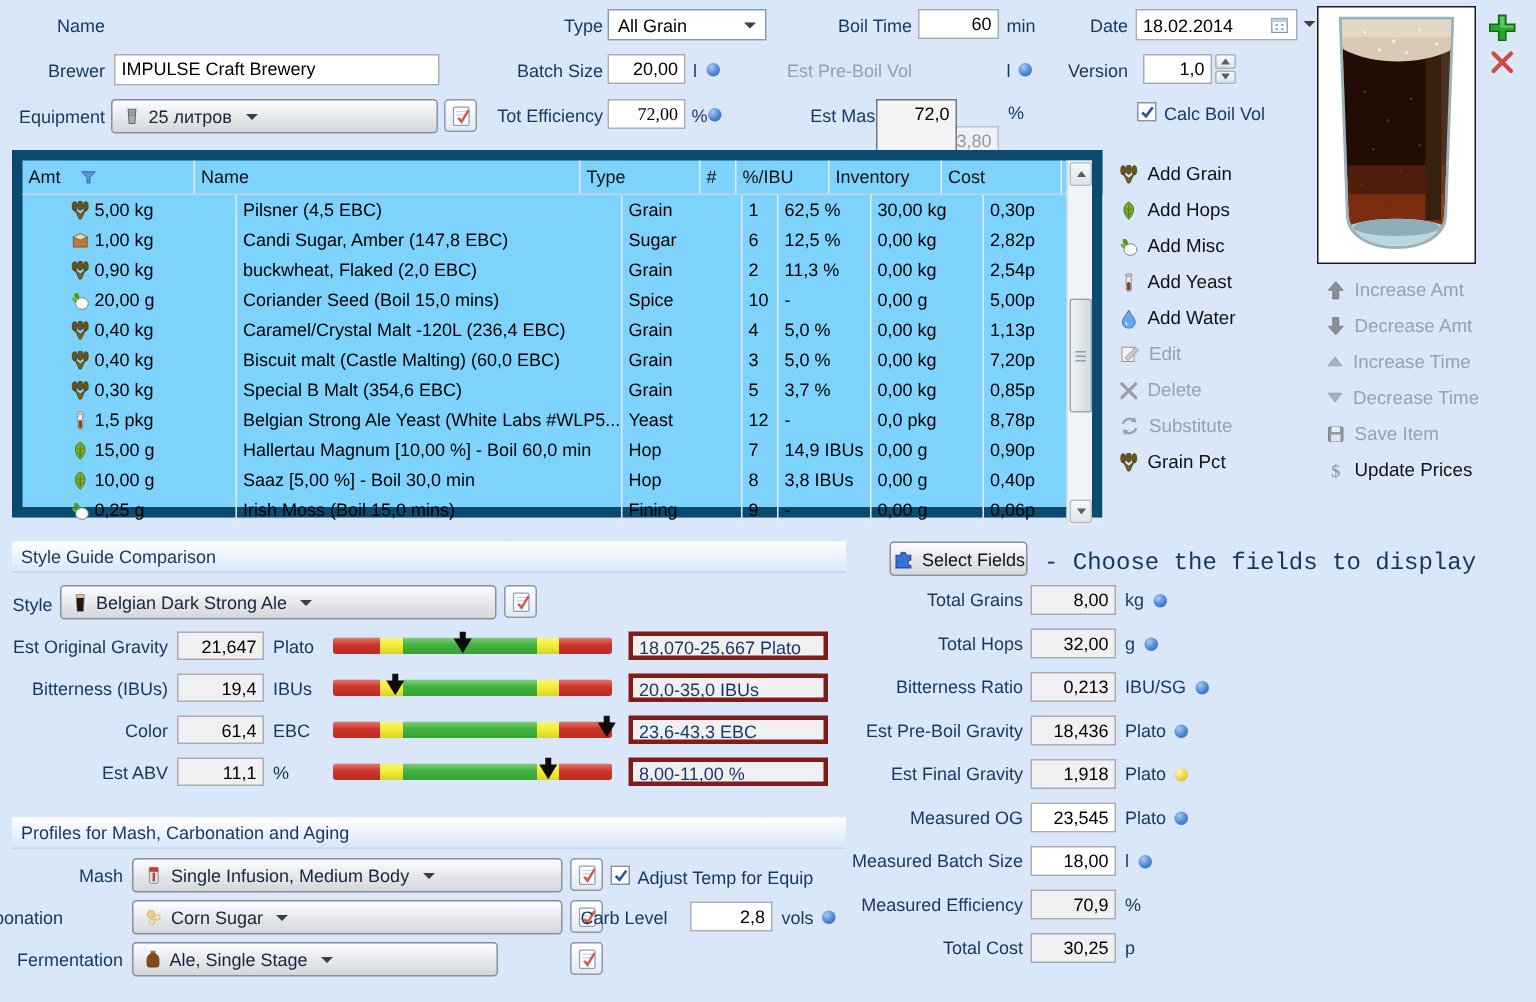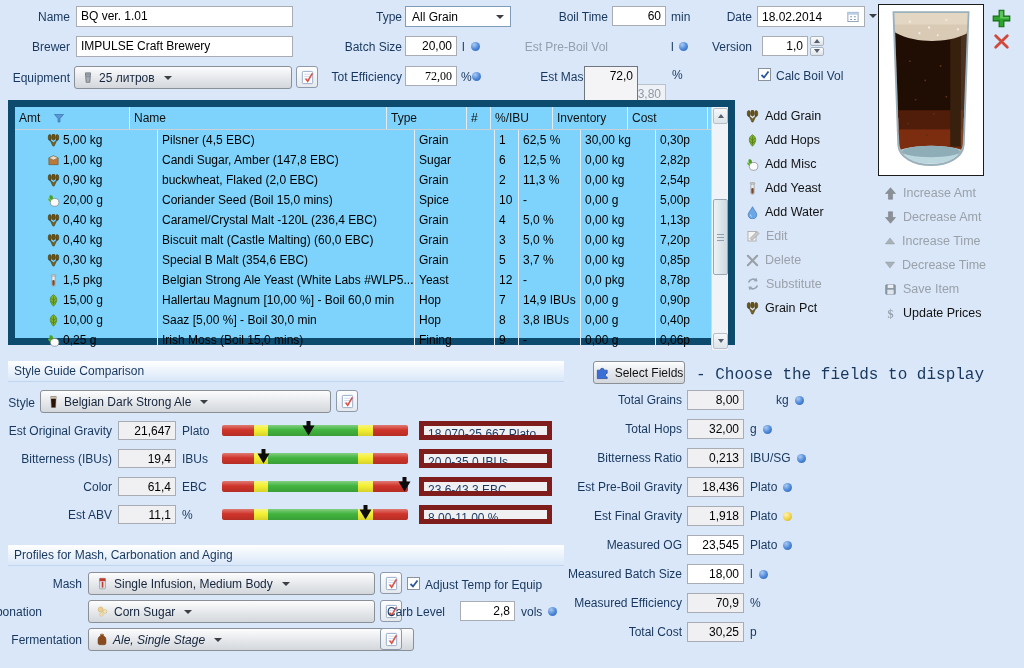--- a/index.html
+++ b/index.html
@@ -53,42 +53,41 @@
   .act.dis{color:#9aa1a9;}
   
   .sechead{position:absolute;left:8px;width:556px;height:21px;box-sizing:border-box;
         background:linear-gradient(#ffffff,#d9e7f8);border-bottom:1px solid #c0d5ee;
         color:#17375e;font-size:12px;display:flex;align-items:center;padding-left:6px;}
   
   .bar{position:absolute;width:186px;height:11px;border-radius:2px;
        background:linear-gradient(rgba(255,255,255,.35),rgba(255,255,255,0) 45%,rgba(0,0,0,.12)),
        linear-gradient(to right,#cf342a 0 17%,#f4ef32 17% 25%,#41b43e 25% 73%,#f4ef32 73% 81%,#cf342a 81% 100%);}
   .marker{position:absolute;top:-4px;}
-  .rng{position:absolute;box-sizing:border-box;width:133px;height:19px;background:#f0f0f2;border:5px solid #7f1d1d;
+  .rng{position:absolute;box-sizing:border-box;width:133px;height:19px;background:#f0f0f2;border:3px solid #7f1d1d;
        color:#17375e;font-size:12px;padding:1px 4px;white-space:nowrap;overflow:hidden;}
   
   #selfields{position:absolute;left:593px;top:361px;width:92px;height:23px;box-sizing:border-box;border:1px solid #8b9097;
        border-radius:3px;background:linear-gradient(#fefefe,#e6e9ed 45%,#d4d8dc);display:flex;align-items:center;
        justify-content:center;gap:5px;font-size:12px;color:#111;}
   .spin{position:absolute;width:14px;height:20px;display:flex;flex-direction:column;gap:1px;}
   .spin>div{flex:1;background:linear-gradient(#fafbfc,#dfe4ea);border:1px solid #aab4bf;border-radius:2px;
        display:flex;align-items:center;justify-content:center;box-sizing:border-box;}
   .tri-u6{width:0;height:0;border-left:3px solid transparent;border-right:3px solid transparent;border-bottom:4px solid #55606c;}
   .tri-d6{width:0;height:0;border-left:3px solid transparent;border-right:3px solid transparent;border-top:4px solid #55606c;}
   .beerbox{position:absolute;left:878px;top:4px;width:106px;height:172px;background:#fff;border:1px solid #1c1c1c;
        box-sizing:border-box;display:flex;align-items:center;justify-content:center;}
   .hintline{position:absolute;color:#17375e;font-size:16px;white-space:nowrap;font-family:Liberation Mono, monospace;}
 </style>
 </head>
 <body>
 
 <div id="app">
 
   <div class="lbl" style="right:954px;top:10px;">Name</div>
-  <div class="fld left" style="left:76px;top:6px;width:217px;height:21px;">BQ ver. 1.01</div>
 
   <div class="lbl" style="right:954px;top:40px;">Brewer</div>
   <div class="fld left" style="left:76px;top:36px;width:217px;height:21px;">IMPULSE Craft Brewery</div>
 
   <div class="lbl" style="right:954px;top:71px;">Equipment</div>
   <div class="combo" style="left:74px;top:66px;width:218px;height:23px;">
     <span class="icon">
         <svg width="12" height="13" viewBox="0 0 14 14">
           <path d="M4 1.6 h6 l-0.8 11 h-4.4z" fill="#a6adb5" stroke="#5f666e" stroke-width="0.8"></path>
           <path d="M4.2 3.8 h5.6 M4.5 6 h5" stroke="#5f666e" stroke-width="0.5"></path>
@@ -749,21 +748,21 @@
           <path d="M6 9.2 L8.2 12 L13.2 3.6" stroke="#d9534a" stroke-width="1.7" fill="none"></path>
         </svg>
       </span>
   </div>
   <div class="lbl" style="right:579px;top:605px;">Carb Level</div>
   <div class="fld" style="left:460px;top:601px;width:55px;height:20px;">2,8</div>
   <div class="unit" style="left:521px;top:605px;">vols</div>
   <div class="dot blue" style="left:548px;top:607px;"></div>
 
   <div class="lbl" style="right:942px;top:633px;">Fermentation</div>
-  <div class="combo" style="left:88px;top:628px;width:326px;height:23px;font-style:italic;">
+  <div class="combo" style="left:88px;top:628px;width:244px;height:23px;">
     <span class="icon">
         <svg width="12" height="13" viewBox="0 0 14 14">
           <path d="M5.5 0.8 h3 v2.1 c2.1 0.6 3.1 2.1 3.1 4.6 v3.6 a2 2 0 0 1 -2 2 h-5.2 a2 2 0 0 1 -2 -2 v-3.6 c0 -2.5 1 -4 3.1 -4.6z" fill="#8a4a1e" stroke="#5e3012" stroke-width="0.6"></path>
           <rect x="5.2" y="0.6" width="3.6" height="1.2" fill="#b97a3c"></rect>
         </svg>
       </span>
     <span>Ale, Single Stage</span>
     <span class="tri-d" style="margin-left:4px;"></span>
     <span class="spacer"></span>
   </div>
@@ -783,21 +782,21 @@
           <path d="M2.5 5.5 h3.2 a2 2 0 1 1 4 0 h3.3 v3.3 a2 2 0 1 0 0 4 v1.7 h-10.5 z" fill="#3a6fd8" stroke="#24509e" stroke-width="0.8"></path>
         </svg>
       </span>
     <span>Select Fields</span>
   </div>
   <div class="hintline" style="left:696px;top:366px;">- Choose the fields to display</div>
 
   <div id="statrows">
       <div class="lbl" style="right: 342px; top: 393px;">Total Grains</div>
       <div class="fld ro" style="left: 687px; top: 390px; width: 57px; height: 20px;">8,00</div>
-      <div class="unit" style="left: 776px; top: 393px; display: flex; align-items: center;">
+      <div class="unit" style="left: 750px; top: 393px; display: flex; align-items: center;">
         <span>kg</span>
         <span class="idot blue"></span>
       </div>
       <div class="lbl" style="right: 342px; top: 422px;">Total Hops</div>
       <div class="fld ro" style="left: 687px; top: 419px; width: 57px; height: 20px;">32,00</div>
       <div class="unit" style="left: 750px; top: 422px; display: flex; align-items: center;">
         <span>g</span>
         <span class="idot blue"></span>
       </div>
       <div class="lbl" style="right: 342px; top: 451px;">Bitterness Ratio</div>

